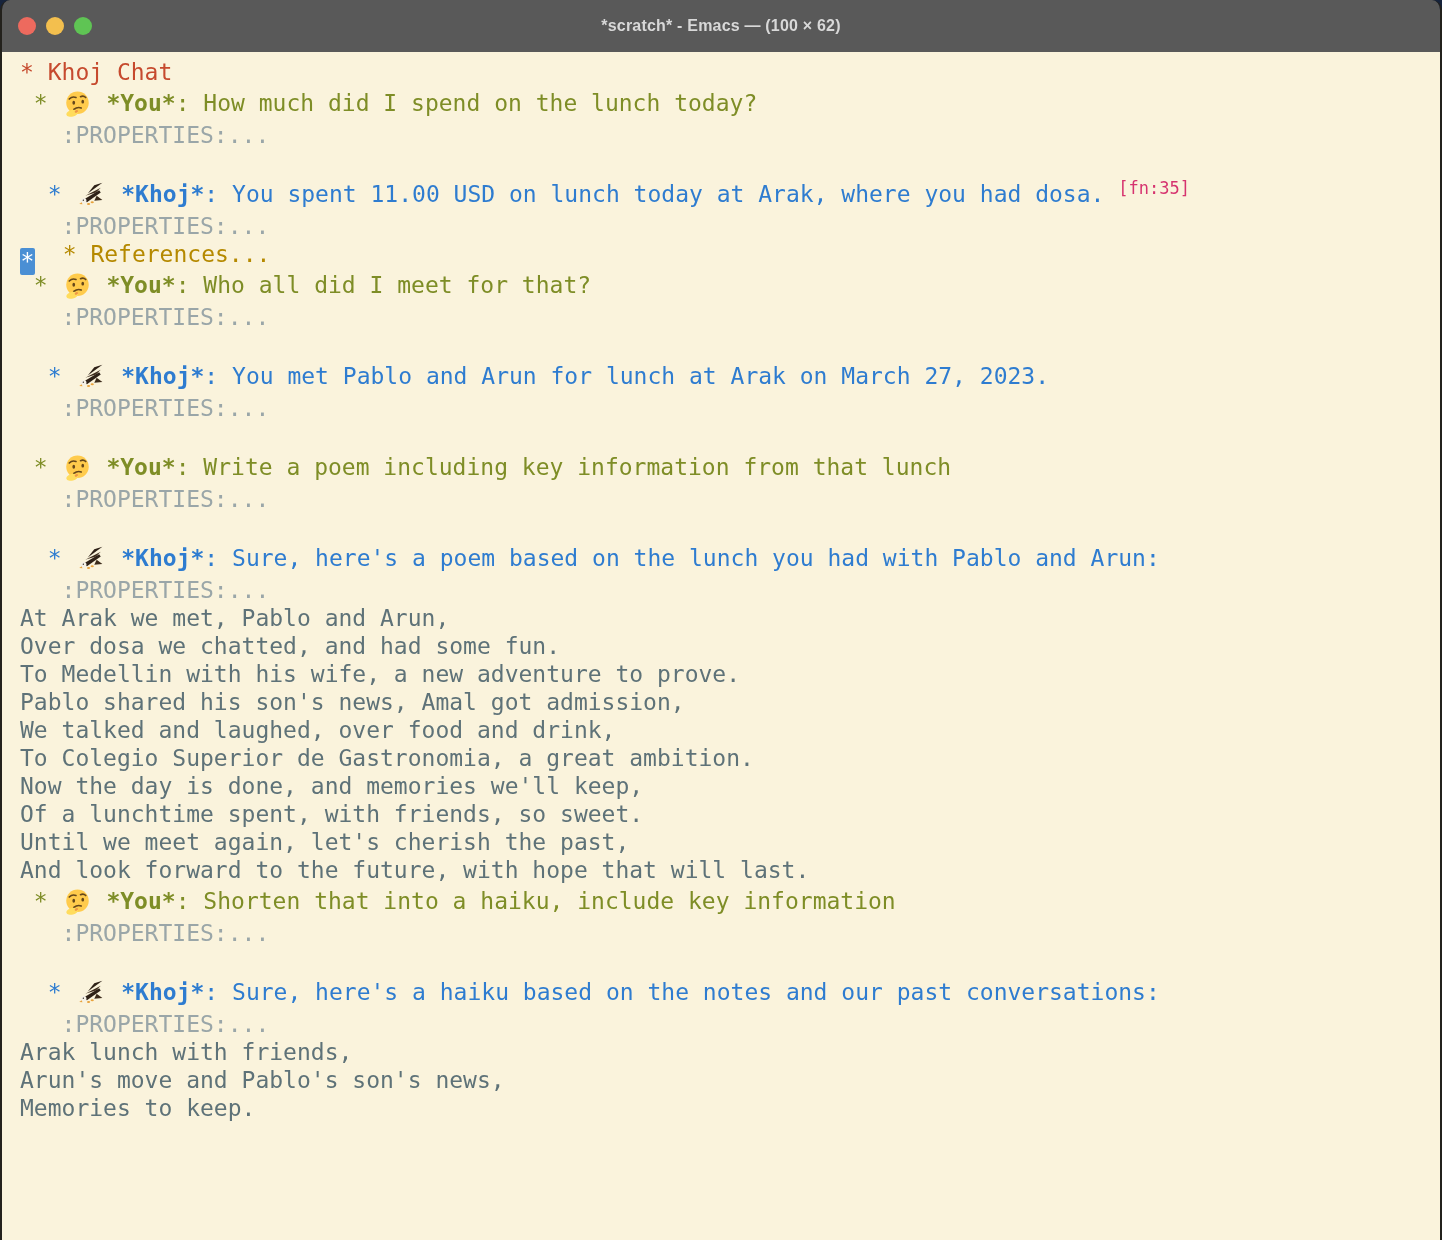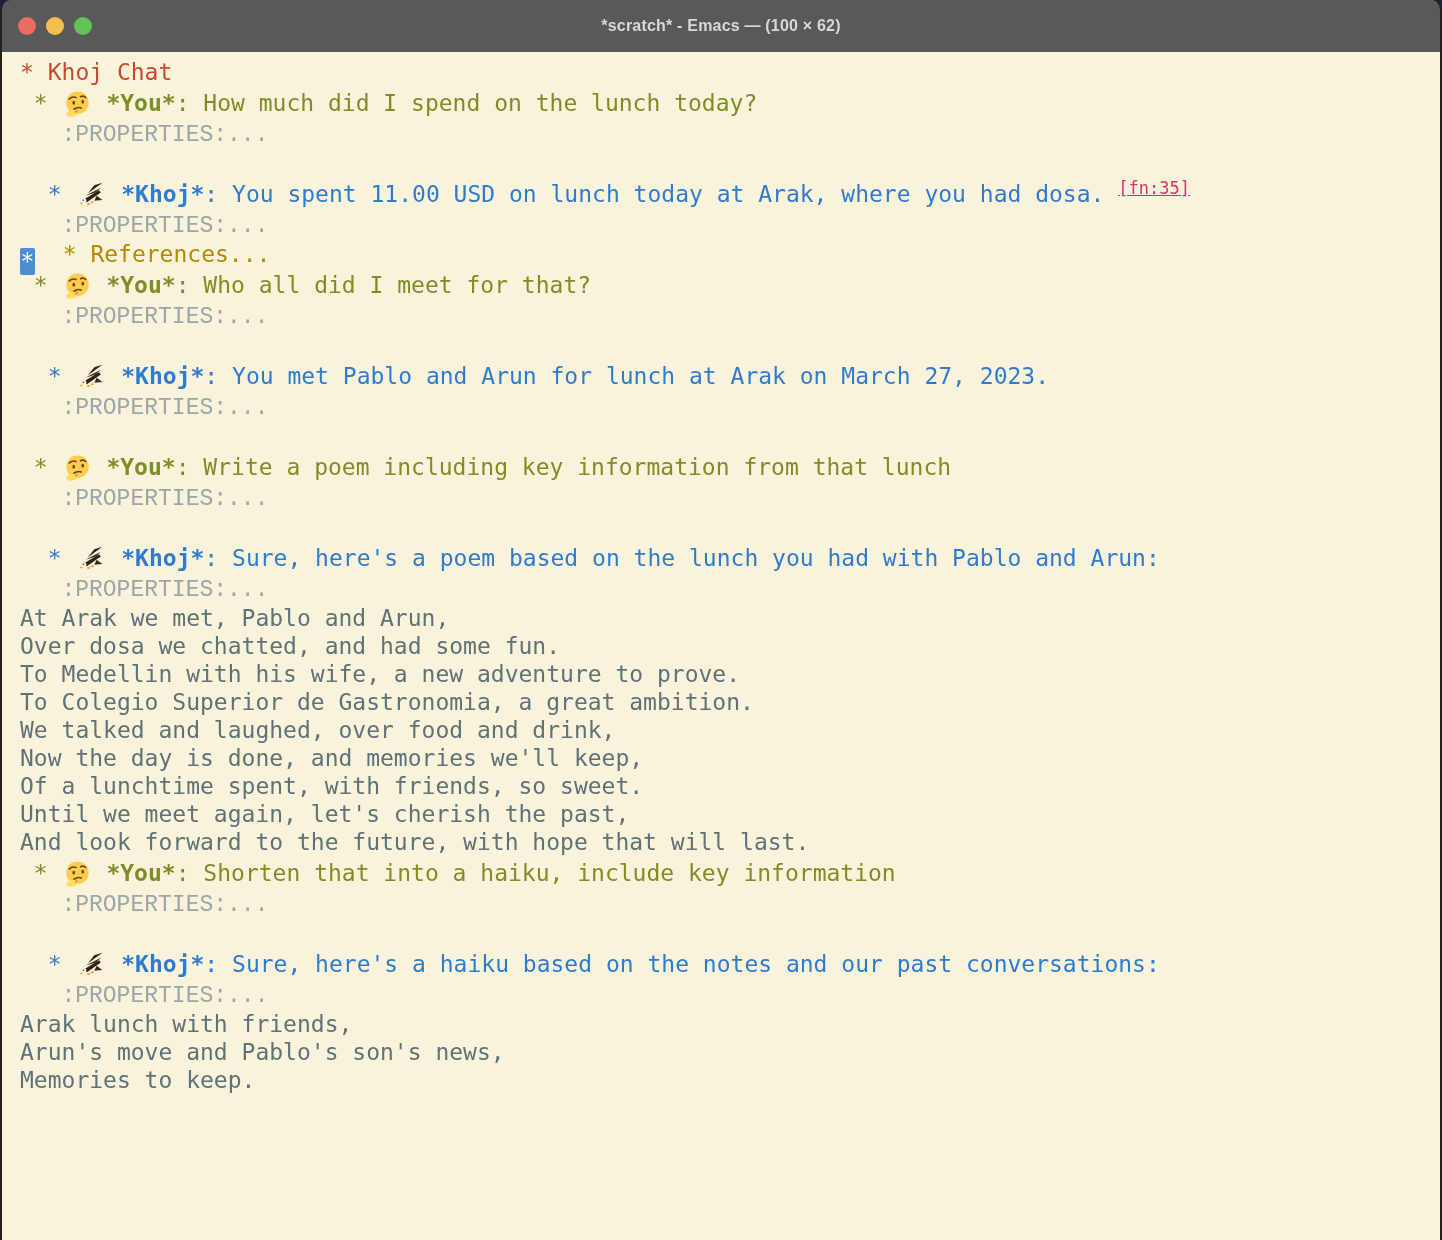--- a/index.html
+++ b/index.html
@@ -27,27 +27,27 @@
     height:1188px;box-sizing:border-box;
     padding:6px 20px 0 18px;
     font-size:23px;color:var(--body-text-color,#5E7278);
     overflow:hidden;cursor:text;
   }
   .line{white-space:pre;height:28px;line-height:28px;}
   .line.tall{height:35px;line-height:35px;}
   .heading{color:var(--heading-color,#C64A2E);}
   .you{color:var(--you-color,#7E8D26);}
   .khoj{color:var(--khoj-color,#2E7CD0);}
-  .props{color:var(--properties-color,#9AA6A8);font-family:Liberation Mono, monospace;}
+  .props{color:var(--properties-color,#9AA6A8);}
   .refs{color:var(--references-color,#B58900);}
   .speaker{font-weight:bold;}
   .emoji{display:inline-block;vertical-align:-6px;margin:0 2px;}
   .footnote{
     color:var(--footnote-color,#D6336F);font-size:17px;
-    text-decoration:underline;position:relative;top:-8px;cursor:pointer;
+    position:relative;top:-8px;cursor:pointer;
   }
   .cursor-block{
     display:inline-block;width:15px;height:27px;vertical-align:-7px;
     background:var(--cursor-bg,#4A8FD4);color:var(--cursor-char-color,#FFFFFF);
     text-align:center;line-height:27px;border-radius:2px;
   }
 </style>
 </head>
 <body>
 
@@ -132,22 +132,23 @@
             <circle cx="7" cy="23" r="3.4" fill="#F4F0E6"></circle>
             <path d="M4.5 25 L1.5 27 L5.5 27.5 Z" fill="#E8A33D"></path>
             <circle cx="6.6" cy="22.4" r="0.8" fill="#1A1209"></circle>
             <ellipse cx="13" cy="27" rx="2" ry="1.2" fill="#E8A33D"></ellipse>
             <ellipse cx="17.5" cy="25" rx="2" ry="1.2" fill="#E8A33D"></ellipse>
           </svg></span><span> </span><span class="speaker">*Khoj*</span><span>: Sure, here's a poem based on the lunch you had with Pablo and Arun:</span></div>
       <div class="line props"><span>   :PROPERTIES:...</span></div>
       <div class="line"><span>At Arak we met, Pablo and Arun,</span></div>
       <div class="line"><span>Over dosa we chatted, and had some fun.</span></div>
       <div class="line"><span>To Medellin with his wife, a new adventure to prove.</span></div>
+      <div class="line"><span>Pablo shared his son's news, Amal got admission,</span></div>
+      <div class="line"><span>We talked and laughed, over food and drink,</span></div>
       <div class="line"><span>To Colegio Superior de Gastronomia, a great ambition.</span></div>
-      <div class="line"><span>We talked and laughed, over food and drink,</span></div>
       <div class="line"><span>Now the day is done, and memories we'll keep,</span></div>
       <div class="line"><span>Of a lunchtime spent, with friends, so sweet.</span></div>
       <div class="line"><span>Until we meet again, let's cherish the past,</span></div>
       <div class="line"><span>And look forward to the future, with hope that will last.</span></div>
       <div class="line you tall"><span> * </span><span class="emoji"><svg width="27" height="27" viewBox="0 0 36 36">
             <circle cx="18" cy="17" r="15" fill="#FFCB4C"></circle>
             <path d="M7 12 q4 -4 9 -2" stroke="#65471B" stroke-width="2.2" fill="none" stroke-linecap="round"></path>
             <path d="M22 9 q4 -2 7 1" stroke="#65471B" stroke-width="2.2" fill="none" stroke-linecap="round"></path>
             <ellipse cx="13" cy="17" rx="1.8" ry="2.6" fill="#65471B"></ellipse>
             <ellipse cx="25" cy="15.5" rx="1.8" ry="2.6" fill="#65471B"></ellipse>

